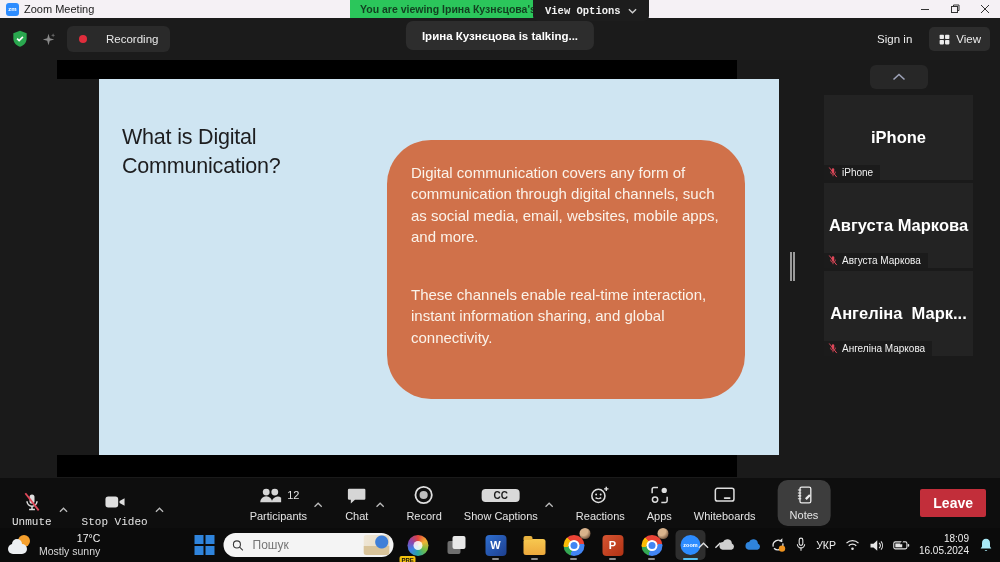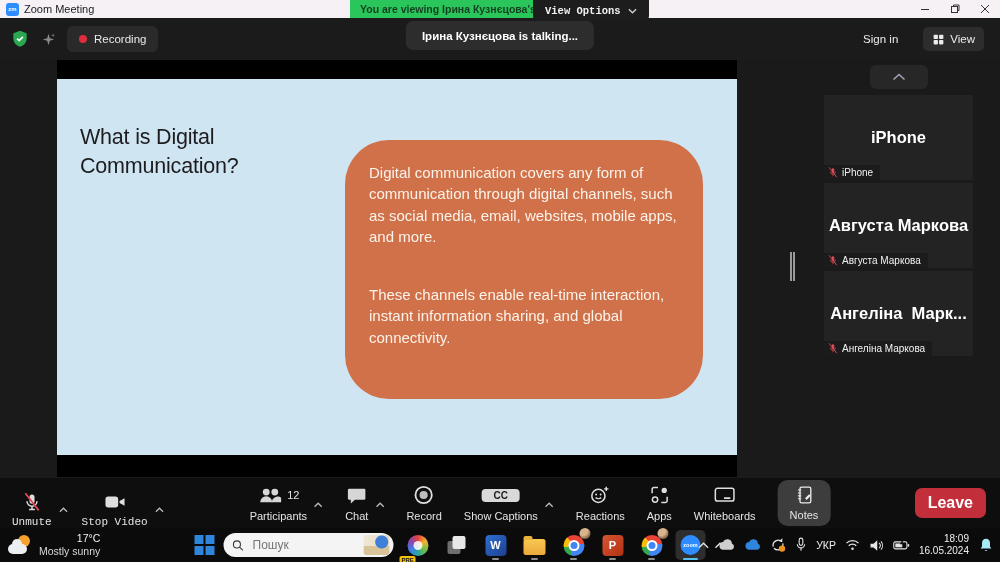--- a/index.html
+++ b/index.html
@@ -17,39 +17,39 @@
   .banner span { font-size:10.5px; font-weight:700; color:#123f20; white-space:nowrap; }
   .view-options { position:absolute; left:533px; top:0; height:21px; background:#1d1d1d; border-radius:0 0 5px 5px;
                   display:flex; align-items:center; gap:7px; padding:0 12px; cursor:pointer;font-family:Liberation Mono, monospace; }
   .view-options span { color:#f2f2f2; font-size:10.5px; font-weight:700; white-space:nowrap; }
   .win-controls { position:absolute; right:0; top:0; height:18px; display:flex; }
   .win-btn { width:30px; height:18px; display:flex; align-items:center; justify-content:center; }
 
   
   .meet-header { position:relative; height:42px; background:#1b1b1b; display:flex; align-items:center; z-index:20; }
   .mh-left { display:flex; align-items:center; gap:10px; margin-left:10px; }
-  .rec-pill { display:flex; align-items:center; gap:7px; background:#2a2a2a; border-radius:6px;
+  .rec-pill { display:flex; align-items:center; gap:19px; background:#2a2a2a; border-radius:6px;
               height:26px; padding:0 12px; }
   .rec-dot { width:8px; height:8px; border-radius:50%; background:#e02d3c; }
   .rec-pill span { color:#e8e8e8; font-size:11.5px; }
   .talk-toast { position:absolute; left:50%; top:3px; transform:translateX(-50%); background:#2d2d2d;
                 border-radius:7px; height:29px; display:flex; align-items:center; padding:0 16px; }
   .talk-toast span { color:#fff; font-size:11.5px; font-weight:700; white-space:nowrap; }
-  .mh-right { margin-left:auto; display:flex; align-items:center; gap:16px; margin-right:16px; }
+  .mh-right { margin-left:auto; display:flex; align-items:center; gap:8px; margin-right:10px; }
   .signin-btn { color:#ececec; font-size:11.5px; padding:5px 9px; border-radius:5px; cursor:pointer; }
   .view-btn { display:flex; align-items:center; gap:5px; background:#2d2d2d; border-radius:5px;
               height:24px; padding:0 9px; cursor:pointer; }
   .view-btn span { color:#ececec; font-size:11.5px; }
 
   
   .main { position:relative; height:418px; background:#1a1a1a; }
   .shared { position:absolute; left:57px; top:0; width:680px; height:417px; }
   .letterbox { background:#000; width:100%; }
   .lb-top { height:19px; } .lb-bottom { height:22px; }
-  .slide { position:relative; width:100%; height:376px; background:#cfe5f2; overflow:hidden; }
+  .slide { position:relative; width:100%; height:376px; background:#cfe5f2; overflow:hidden;margin-left:42px; }
   .slide-title { position:absolute; left:23px; top:44px; width:230px; color:#1d1d1f;
                  font-size:21.5px; line-height:1.35; font-weight:500; letter-spacing:-0.2px; }
   .orange-box { position:absolute; left:288px; top:61px; width:358px; height:259px;
                 background:#d0714a; border-radius:44px; padding:22px 24px; }
   .orange-box p { color:#fbf3ea; font-size:15px; line-height:1.43; }
   .orange-box p + p { margin-top:36px; }
 
   .resize-handle { position:absolute; left:790px; top:192px; width:5px; height:29px;
                    background:linear-gradient(90deg,#9a9a9a 0 2px,#1a1a1a 2px 3px,#9a9a9a 3px 5px); cursor:col-resize; }
 
@@ -81,22 +81,22 @@
   .tool .icon-slot { height:21px; display:flex; align-items:center; justify-content:center; gap:4px; }
   .tool .t-label { color:#e4e4e4; font-size:11px; white-space:nowrap; }
   .tool.green .t-label { color:#3dbd6e; }
   .chev-btn { margin:9px 0 0 7px; cursor:pointer; }
   .share-ic { width:21px; height:21px; border-radius:5px; background:#27a75c; display:flex;
               align-items:center; justify-content:center; }
   .cc-ic { background:#d9d9d9; border-radius:4px; padding:1px 12px; font-size:10px; font-weight:700; color:#1c1c1c; }
   .pcount { color:#e4e4e4; font-size:11px; margin-left:2px; }
   .notes-btn { background:#3d3d3d; border-radius:10px; padding:4px 12px 5px; margin-top:0; }
   .leave-btn { position:absolute; right:14px; top:50%; transform:translateY(-50%);
-               background:#c22e3a; color:#fff; font-weight:700; font-size:16px;
-               padding:6px 13px; border-radius:7px; cursor:pointer; }
+               background:#c22e3a; color:#fff; font-weight:700; font-size:14px;
+               padding:6px 13px; border-radius:2px; cursor:pointer; }
 
   
   .taskbar { position:relative; height:34px; background:#0b0b0b; }
   .tb-weather { position:absolute; left:8px; top:0; height:100%; display:flex; align-items:center; gap:7px; cursor:pointer; }
   .w-icon { position:relative; width:24px; height:22px; }
   .w-sun { position:absolute; left:10px; top:1px; width:12px; height:12px; border-radius:50%; background:#f6a02d; }
   .w-cloud { position:absolute; left:0; bottom:2px; width:19px; height:10px; border-radius:8px; background:#eceff2; }
   .w-cloud::before { content:''; position:absolute; left:4px; top:-5px; width:10px; height:10px; border-radius:50%; background:#eceff2; }
   .w-text { display:flex; flex-direction:column; line-height:1.25; }
   .w-temp { color:#f2f2f2; font-size:10.5px;text-align:right; }

